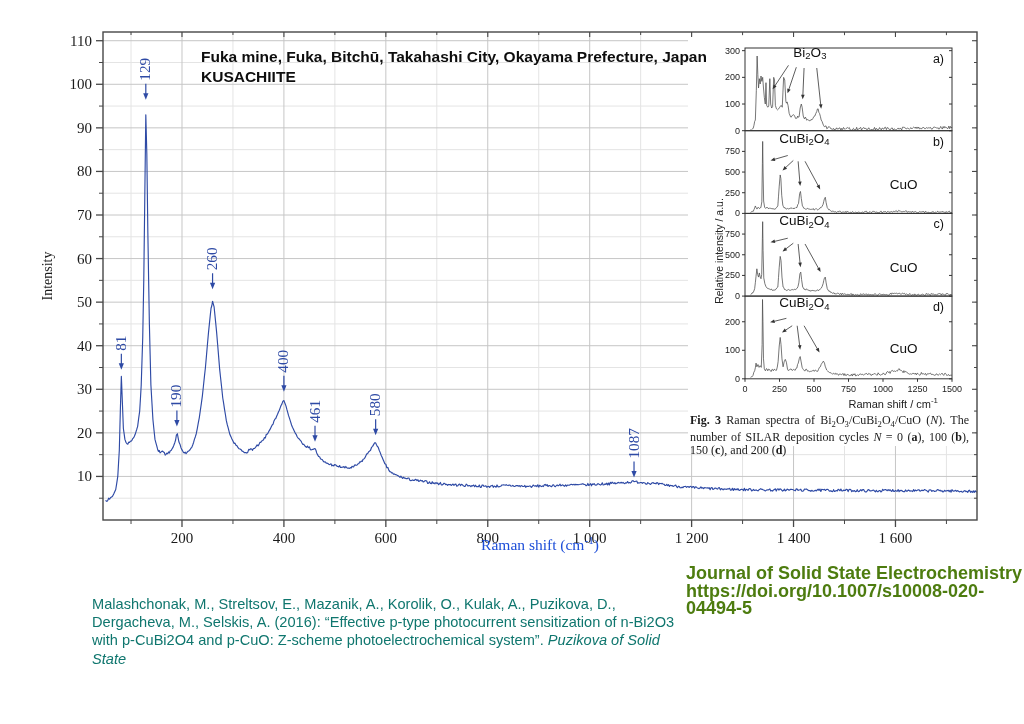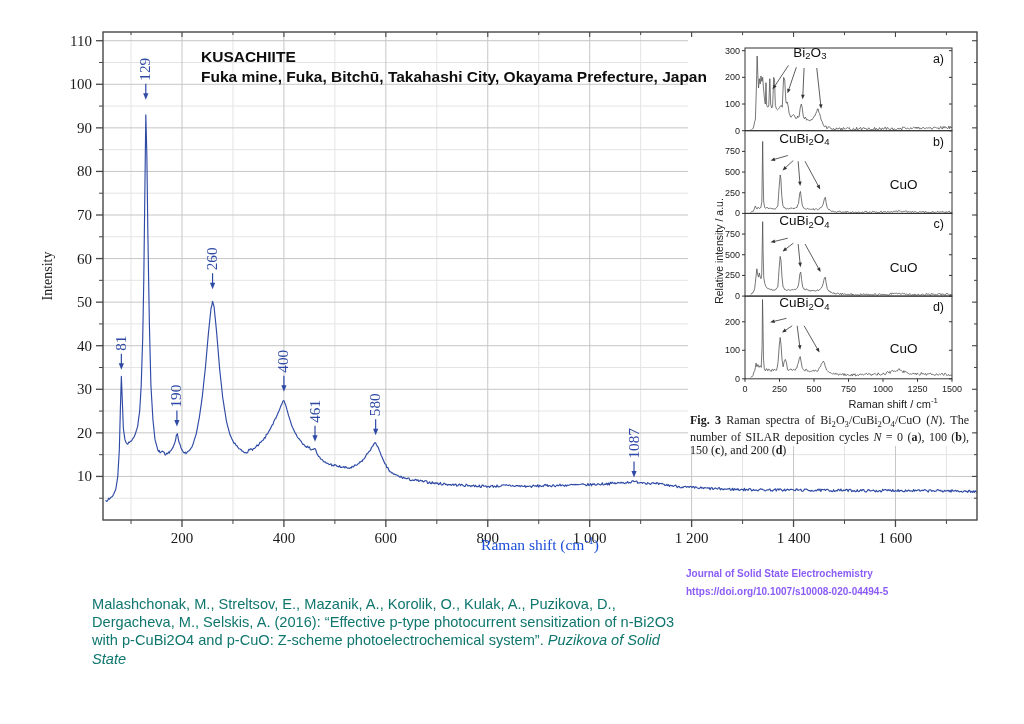--- a/index.html
+++ b/index.html
@@ -10,21 +10,21 @@
   .serif{font-family:"Liberation Serif","DejaVu Serif",serif;}
   #title-block{left:201px;top:47px;font-weight:bold;font-size:15.5px;line-height:20px;color:#0d0d0d;}
   #y-axis-title{left:-22px;top:268px;width:140px;text-align:center;font-size:14px;color:#1a1a1a;
                 transform:rotate(-90deg);transform-origin:center center;}
   #x-axis-title{left:400px;top:534px;width:280px;text-align:center;font-size:15.5px;color:#1d4ed8;}
   #inset-y-axis-title{left:644px;top:245px;width:150px;text-align:center;font-size:10.5px;color:#222;
                 transform:rotate(-90deg);transform-origin:center center;}
   #inset-x-axis-title{left:758px;top:396px;width:180px;text-align:right;font-size:11px;color:#222;}
   #inset-caption{left:690px;top:414px;width:279px;font-size:12px;line-height:12.6px;
                 text-align:justify;color:#1a1a1a;}
-  #journal-block{left:686px;top:565px;font-weight:bold;font-size:10px;line-height:17.6px;color:#8b5cf6;}
+  #journal-block{left:686px;top:565px;font-weight:bold;font-size:18px;line-height:17.6px;color:#4d7c0f;}
   #citation-block{left:92px;top:595px;width:605px;font-size:14.6px;line-height:18.2px;color:#0f766e;}
   .rt-b{font-weight:bold;}
   .rt-i{font-style:italic;}
   .rt-sub{vertical-align:sub;font-size:72%;}
   .rt-sup{vertical-align:super;font-size:72%;}
 </style>
 </head>
 <body>
 
 <div id="page">
@@ -330,22 +330,22 @@
         <line x1="99" y1="149.64285714285717" x2="103" y2="149.64285714285717" stroke="#474747" stroke-width="1"></line>
         <line x1="974" y1="149.64285714285717" x2="977" y2="149.64285714285717" stroke="#474747" stroke-width="1"></line>
         <line x1="99" y1="106.07142857142856" x2="103" y2="106.07142857142856" stroke="#474747" stroke-width="1"></line>
         <line x1="974" y1="106.07142857142856" x2="977" y2="106.07142857142856" stroke="#474747" stroke-width="1"></line>
         <line x1="99" y1="62.5" x2="103" y2="62.5" stroke="#474747" stroke-width="1"></line>
         <line x1="974" y1="62.5" x2="977" y2="62.5" stroke="#474747" stroke-width="1"></line>
       </g>
     </svg>
 
   <div class="abs" id="title-block">
+    <div>Fuka mine, Fuka, Bitchū, Takahashi City, Okayama Prefecture, Japan</div>
     <div>KUSACHIITE</div>
-    <div>Fuka mine, Fuka, Bitchū, Takahashi City, Okayama Prefecture, Japan</div>
   </div>
 
   <div class="abs serif" id="y-axis-title">Intensity</div>
   <div class="abs serif" id="x-axis-title"><span>Raman shift (cm</span><span class="rt-sup">-1</span><span>)</span></div>
 
   <div class="abs" id="inset-y-axis-title">Relative intensity / a.u.</div>
   <div class="abs" id="inset-x-axis-title"><span>Raman shift / cm</span><span class="rt-sup">-1</span></div>
   <div class="abs serif" id="inset-caption"><span class="rt-b">Fig. 3</span><span>  Raman spectra of Bi</span><span class="rt-sub">2</span><span>O</span><span class="rt-sub">3</span><span>/CuBi</span><span class="rt-sub">2</span><span>O</span><span class="rt-sub">4</span><span>/CuO (</span><span class="rt-i">N</span><span>). The number of SILAR deposition cycles </span><span class="rt-i">N</span><span> = 0 (</span><span class="rt-b">a</span><span>), 100 (</span><span class="rt-b">b</span><span>), 150 (</span><span class="rt-b">c</span><span>), and 200 (</span><span class="rt-b">d</span><span>)</span></div>
 
   <div class="abs" id="journal-block">

